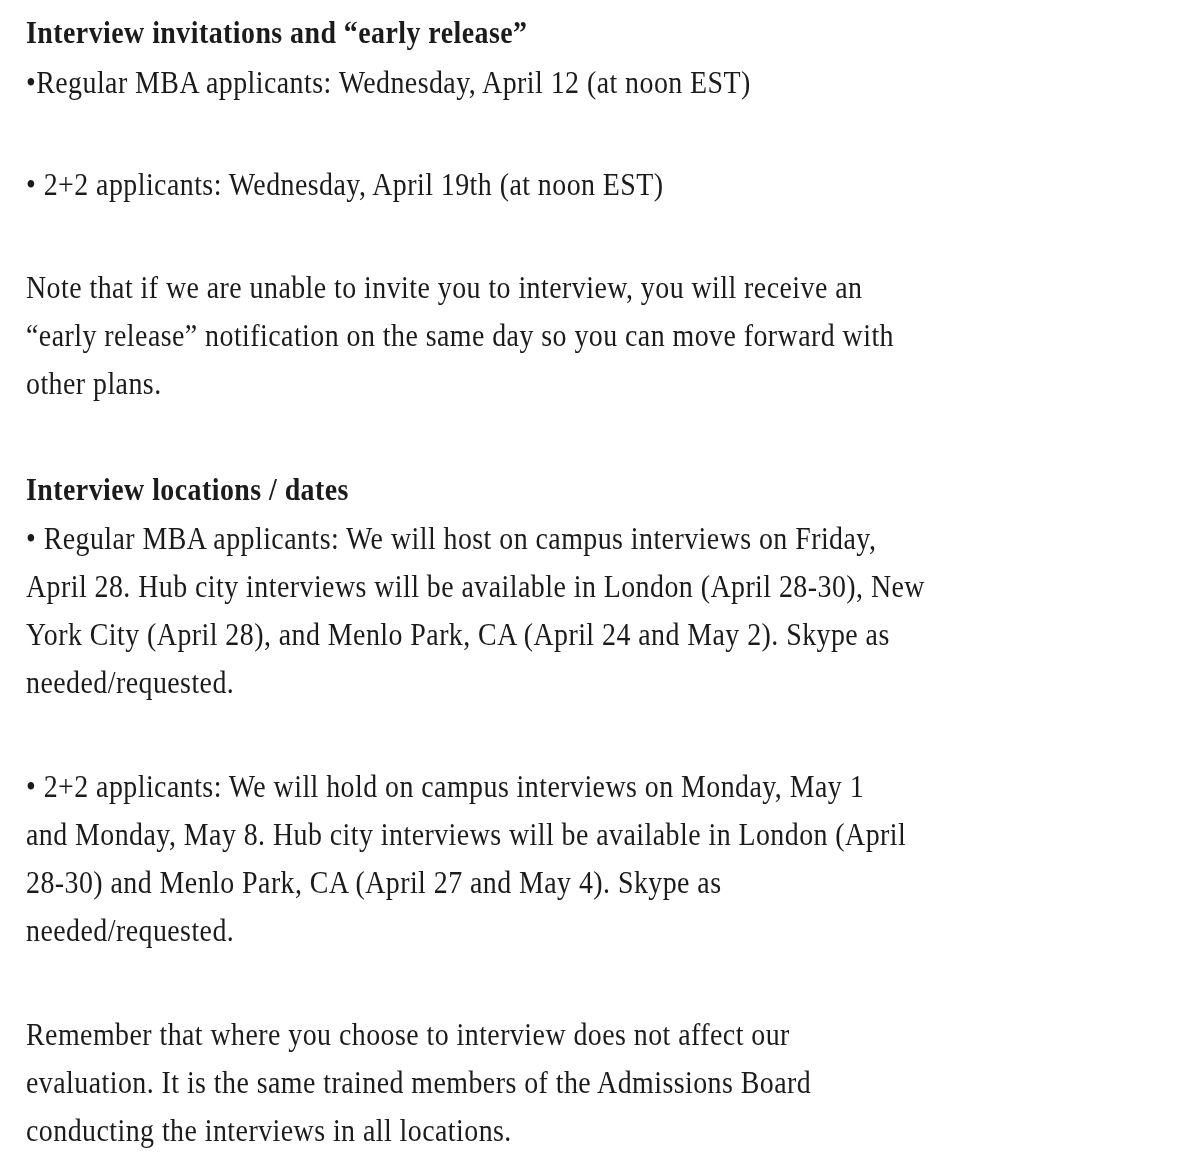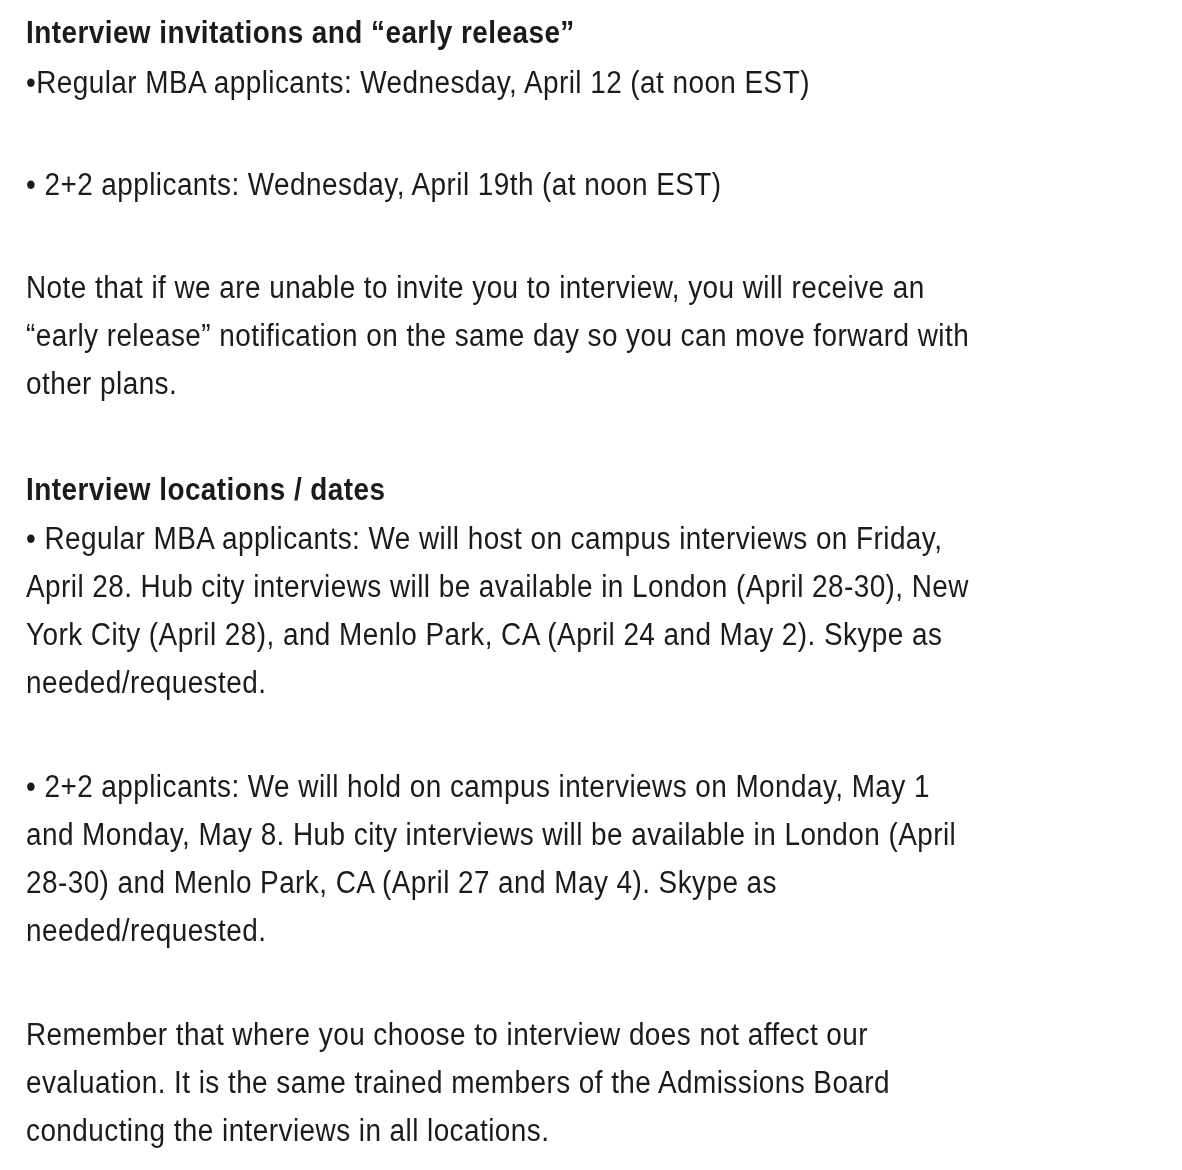--- a/index.html
+++ b/index.html
@@ -8,21 +8,21 @@
     width: 1182px;
     height: 1170px;
     overflow: hidden;
     background: #ffffff;
   }
   .doc {
     box-sizing: border-box;
     width: 1182px;
     height: 1170px;
     padding: 9px 0 0 26px;
-    font-family: Liberation Sans, sans-serif;
+    font-family: Liberation Serif, serif;
     color: #1b1b1b;
   }
   .block {
     font-size: 31px;
     line-height: 48px;
     letter-spacing: 0.5px;
     white-space: pre-line;
     width: 1300px;              
     transform: scaleX(0.9);     
     transform-origin: 0 0;

